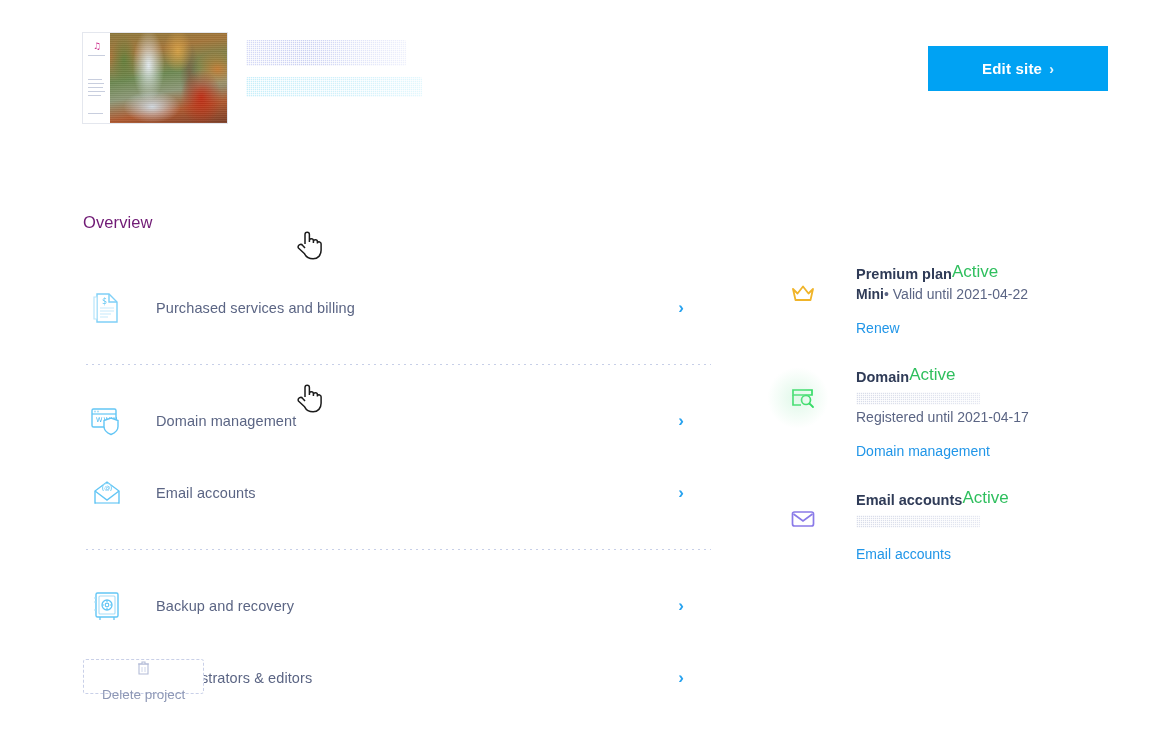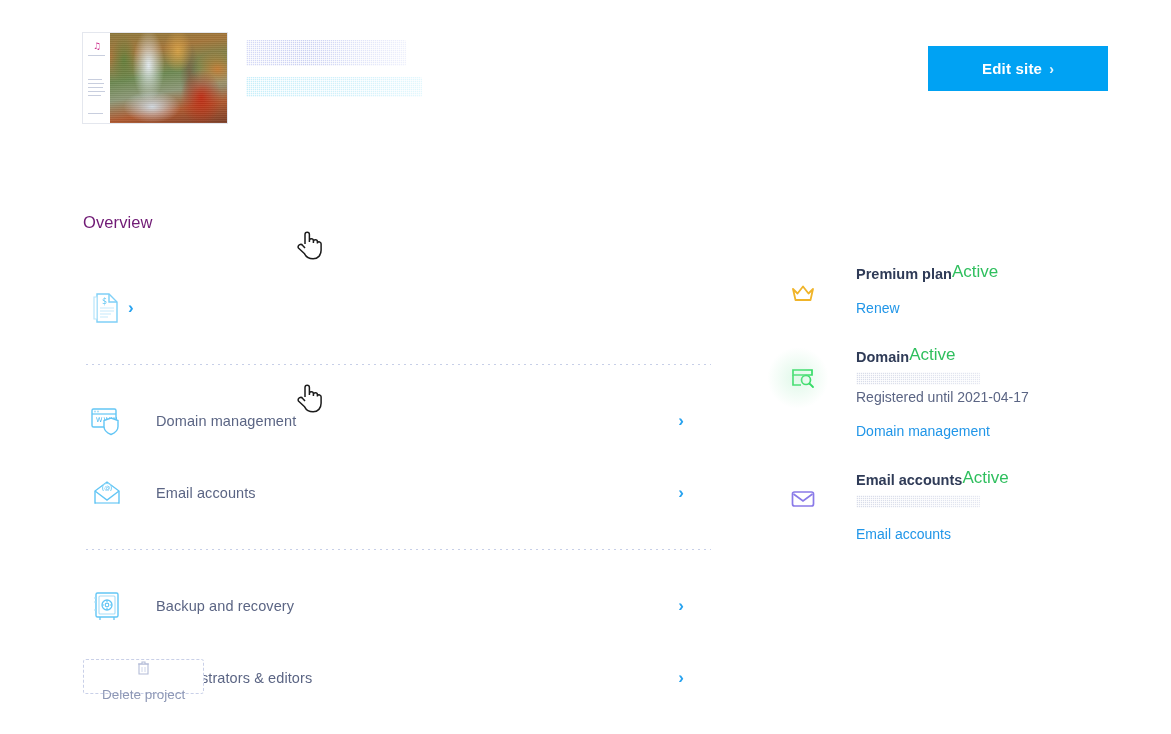--- a/index.html
+++ b/index.html
@@ -178,20 +178,21 @@
         <svg width="32" height="34" viewBox="0 0 32 34" fill="none">
           <path d="M6 3h12l8 8v20H6z" stroke="#7fd0f7" stroke-width="1.4" fill="#fff"></path>
           <path d="M18 3v8h8" stroke="#7fd0f7" stroke-width="1.4"></path>
           <path d="M3 6h3v22h-3z" stroke="#b8e5fa" stroke-width="1.2" fill="#fff"></path>
           <text x="11" y="13" font-size="8" fill="#5cc4f2" font-family="DejaVu Sans, sans-serif">$</text>
           <g stroke="#c5e9fb" stroke-width="1.1">
             <path d="M9 17h14M9 20h14M9 23h11M9 26h8"></path>
           </g>
         </svg>
       </span>
+      <span class="label">Purchased services and billing</span>
       <span class="go">›</span>
     </div>
 
     <div class="gap-1"></div>
     <div class="divider"></div>
     <div class="gap-1"></div>
 
     <div class="admin-row">
       <span class="ico">
         <svg width="34" height="32" viewBox="0 0 34 32" fill="none">
@@ -276,20 +277,23 @@
       <div class="side-ico">
         <svg width="24" height="20" viewBox="0 0 24 20" fill="none">
           <path d="M2 5l4.5 4.5L12 2.5l5.5 7L22 5l-2.5 11h-15z" stroke="#f0b429" stroke-width="1.8" stroke-linejoin="round" fill="#fff"></path>
         </svg>
       </div>
       <div class="side-body">
         <div class="side-title-row">
           <span class="side-title">Premium plan</span>
           <span class="badge-active">Active</span>
         </div>
+        <div class="side-sub">
+          <b>Mini</b><span>•</span> <span>Valid until 2021-04-22</span>
+        </div>
         <span class="side-link">Renew</span>
       </div>
     </div>
 
     <div class="side-card domain">
       <div class="side-ico">
         <svg width="24" height="22" viewBox="0 0 24 22" fill="none">
           <path d="M2 3h19v5H2z" stroke="#12d64a" stroke-width="1.7" fill="#fff"></path>
           <path d="M2 8v10h8" stroke="#12d64a" stroke-width="1.7" fill="none"></path>
           <circle cx="15" cy="13" r="4.5" stroke="#12d64a" stroke-width="1.7" fill="#fff"></circle>

